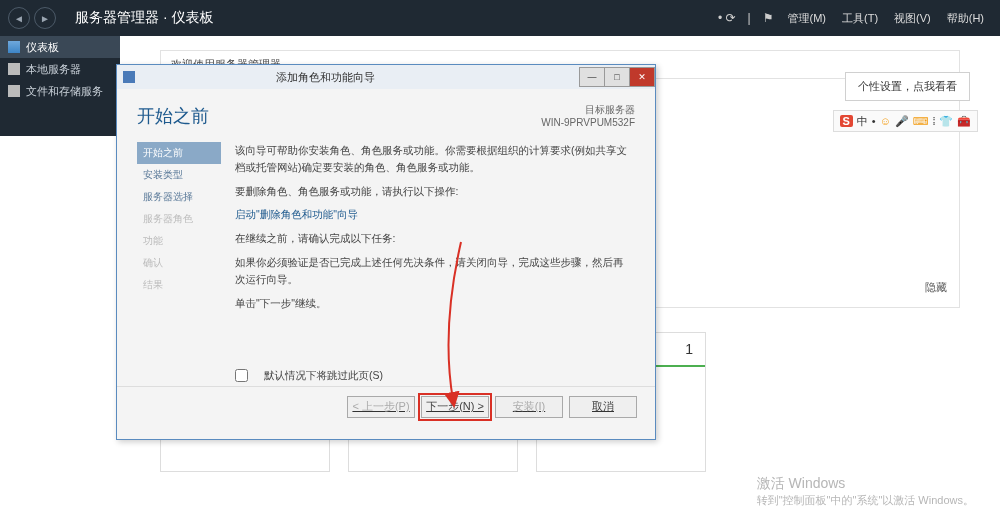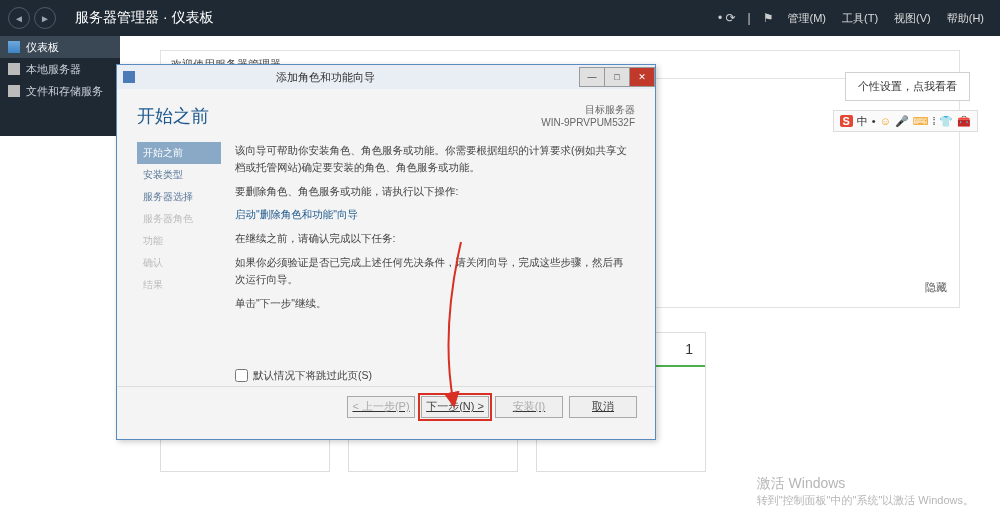--- a/index.html
+++ b/index.html
@@ -56,21 +56,21 @@
   .wiz-nav { width:84px; padding-top:6px; }
   .wiz-nav-item { font-size:10px; color:#bbb; padding:4px 6px; }
   .wiz-nav-item.active { background:#8aa9c7; color:#fff; }
   .wiz-nav-item.enabled { color:#5b7a99; }
   .wiz-content { flex:1; padding:6px 6px 0 14px; font-size:10.5px; color:#444; line-height:1.6; position:relative; }
   .wiz-content p { margin-bottom:7px; }
   .wiz-content .link { color:#1e5a8e; }
   .wiz-content ul { list-style:none; margin:2px 0 8px 0; }
   .wiz-content ul li:before { content:"• "; }
   .arrow-svg { position:absolute; left:210px; top:104px; pointer-events:none; }
-  .skip-row { position:absolute; bottom:2px; left:14px; display:flex; align-items:center; gap:5px; font-size:10.5px; }
+  .skip-row { position:absolute; bottom:2px; left:14px; display:flex; align-items:center; gap:16px; font-size:10.5px; }
   
   .wiz-footer { border-top:1px solid #ddd; height:40px; display:flex; align-items:center; justify-content:flex-end; gap:6px; padding:0 18px;text-decoration:underline; }
   .wiz-btn { min-width:68px; height:22px; border:1px solid #a9a9a9; background:#efefef; font-size:11px; color:#444; display:flex; align-items:center; justify-content:center; }
   .wiz-btn.disabled { color:#aaa; }
   .wiz-btn.highlight { outline:2px solid #d93025; outline-offset:1px; }
   
   
   .activate { position:absolute; right:26px; bottom:18px; text-align:left; color:#b6b6b6; font-size:11px; z-index:1;}
   .activate .a1 { font-size:14px;margin-top:24px; }
 </style>

